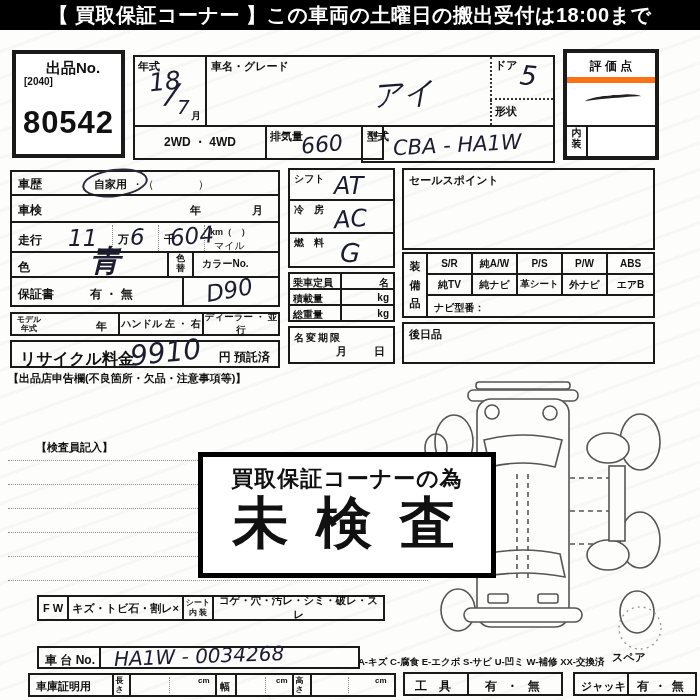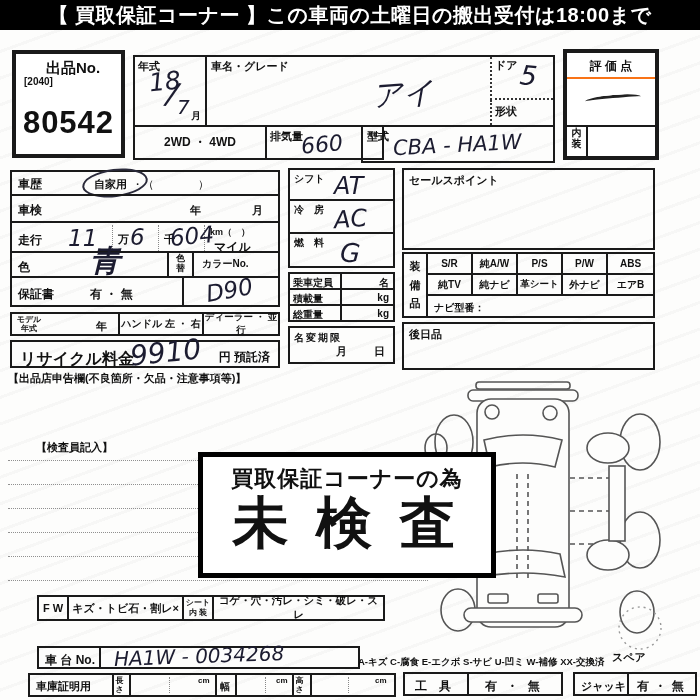--- a/index.html
+++ b/index.html
@@ -62,21 +62,21 @@
     <span class="a lb" style="left:3px;top:2px;font-size:11px;">排気量</span>
     <span class="a lb" style="right:3px;top:2px;font-size:9px;">cc</span>
     <span class="a hw" style="left:34px;top:7px;font-size:22px;transform:rotate(-5deg);">660</span>
   </div>
   <div class="a bx" style="left:361px;top:125px;width:194px;height:38px;">
     <span class="a lb" style="left:4px;top:2px;font-size:11px;">型式</span>
     <span class="a hw" style="left:30px;top:8px;font-size:21px;transform:rotate(-3deg);">CBA - HA1W</span>
   </div>
 
   <div class="a bx4" style="left:563px;top:49px;width:96px;height:111px;background:#fff;">
-    <div style="border-bottom:2px solid #f97316;text-align:center;padding:3px 0 2px;">
+    <div style="border-bottom:6px solid #f97316;text-align:center;padding:3px 0 2px;">
       <span class="lb" style="font-size:12px;">評 価 点</span>
     </div>
     <div class="a" style="left:18px;top:42px;width:56px;height:8px;border-top:3px solid #222;border-radius:60%;transform:rotate(-5deg);"></div>
     <div class="a" style="left:0;top:72px;width:21px;height:31px;border-top:2px solid #1a1a1a;border-right:2px solid #1a1a1a;text-align:center;">
       <span class="stk" style="width:1em;font-size:10px;">内装</span>
     </div>
     <div class="a" style="left:21px;top:72px;width:67px;height:31px;border-top:2px solid #1a1a1a;"></div>
   </div>
 
   <div class="a bx" style="left:10px;top:170px;width:270px;height:26px;">
@@ -91,21 +91,21 @@
     <span class="a" style="left:240px;top:7px;font-size:11px;font-weight:bold;">月</span>
   </div>
   <div class="a bx" style="left:10px;top:221px;width:270px;height:32px;">
     <span class="a lb" style="left:6px;top:9px;font-size:12px;">走行</span>
     <div class="a vdot" style="left:100px;top:2px;height:26px;"></div>
     <div class="a vdot" style="left:146px;top:2px;height:26px;"></div>
     <div class="a vdot" style="left:192px;top:2px;height:26px;"></div>
     <span class="a lb" style="left:106px;top:9px;font-size:11px;">万</span>
     <span class="a lb" style="left:152px;top:9px;font-size:11px;">千</span>
     <span class="a" style="left:198px;top:3px;font-size:9px;font-weight:bold;">km（　）</span>
-    <span class="a" style="left:202px;top:16px;font-size:12px;font-weight:bold;">マイル</span>
+    <span class="a" style="left:202px;top:16px;font-size:10px;font-weight:normal;">マイル</span>
     <span class="a hw" style="left:56px;top:4px;font-size:23px;">11</span>
     <span class="a hw" style="left:118px;top:3px;font-size:23px;">6</span>
     <span class="a hw" style="left:158px;top:2px;font-size:23px;transform:rotate(-5deg);">604</span>
   </div>
   <div class="a bx" style="left:10px;top:251px;width:270px;height:27px;">
     <span class="a lb" style="left:6px;top:6px;font-size:12px;">色</span>
     <span class="a hw" style="left:78px;top:-7px;font-size:30px;font-weight:bold;z-index:2;">青</span>
     <div class="a" style="left:155px;top:0;width:25px;height:23px;border-left:2px solid #1a1a1a;text-align:center;">
       <span class="stk" style="width:1em;font-size:9px;">色替</span>
     </div>
@@ -204,21 +204,21 @@
     </div>
   <div class="a bx ct" style="left:561px;top:273px;width:47px;height:23px;">
       <span style="font-size:10px;font-weight:bold;">外ナビ</span>
     </div>
   <div class="a bx ct" style="left:606px;top:273px;width:49px;height:23px;">
       <span style="font-size:10px;font-weight:bold;">エアB</span>
     </div>
   <div class="a bx" style="left:426px;top:294px;width:229px;height:24px;">
     <span class="a lb" style="left:6px;top:5px;font-size:10px;">ナビ型番：</span>
   </div>
-  <div class="a bx" style="left:402px;top:322px;width:253px;height:48px;">
+  <div class="a bx" style="left:402px;top:322px;width:253px;height:42px;">
     <span class="a lb" style="left:5px;top:3px;font-size:11px;">後日品</span>
   </div>
 
   <span class="a lb" style="left:36px;top:440px;font-size:11px;">【検査員記入】</span>
   <div class="a dotline" style="left:8px;top:460px;width:420px;"></div>
   <div class="a dotline" style="left:8px;top:484px;width:420px;"></div>
   <div class="a dotline" style="left:8px;top:508px;width:420px;"></div>
   <div class="a dotline" style="left:8px;top:532px;width:420px;"></div>
   <div class="a dotline" style="left:8px;top:556px;width:420px;"></div>
   <div class="a dotline" style="left:8px;top:580px;width:420px;"></div>

